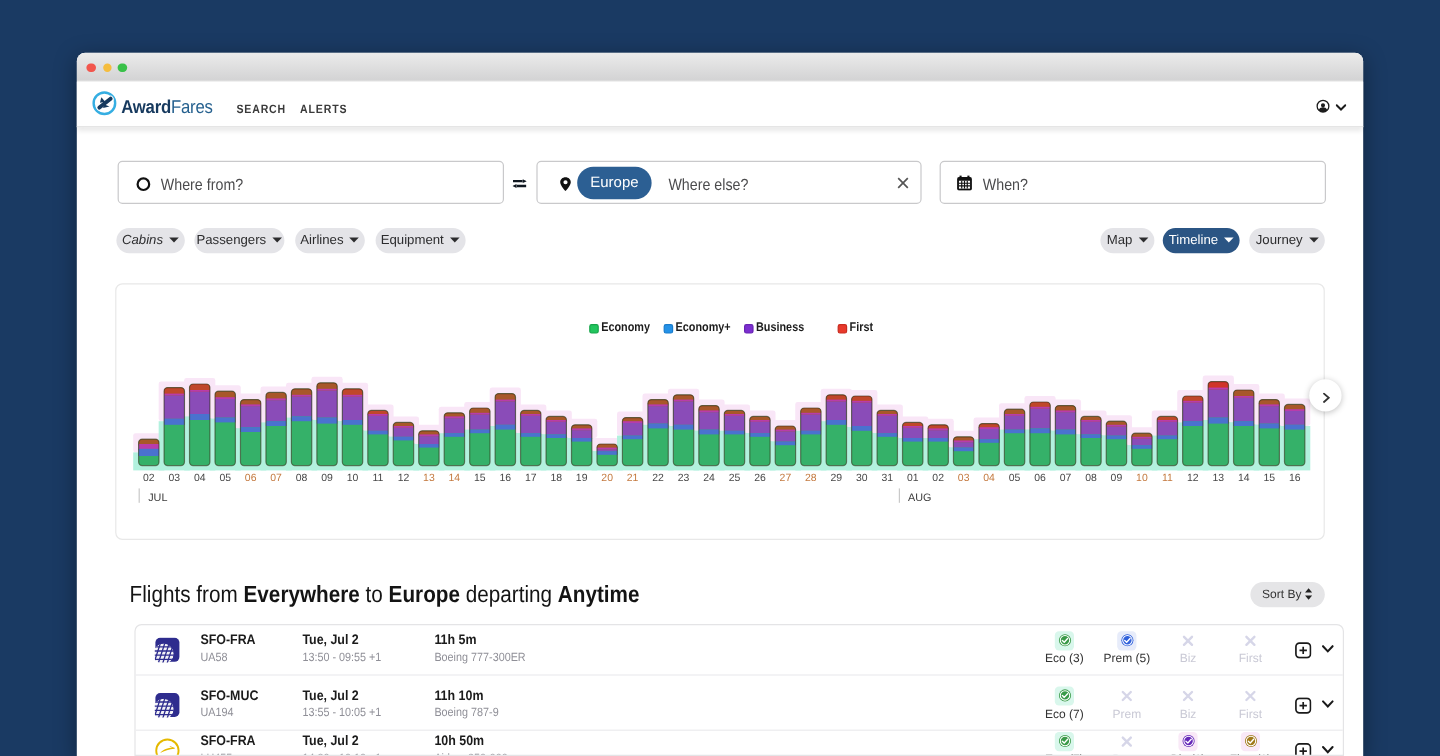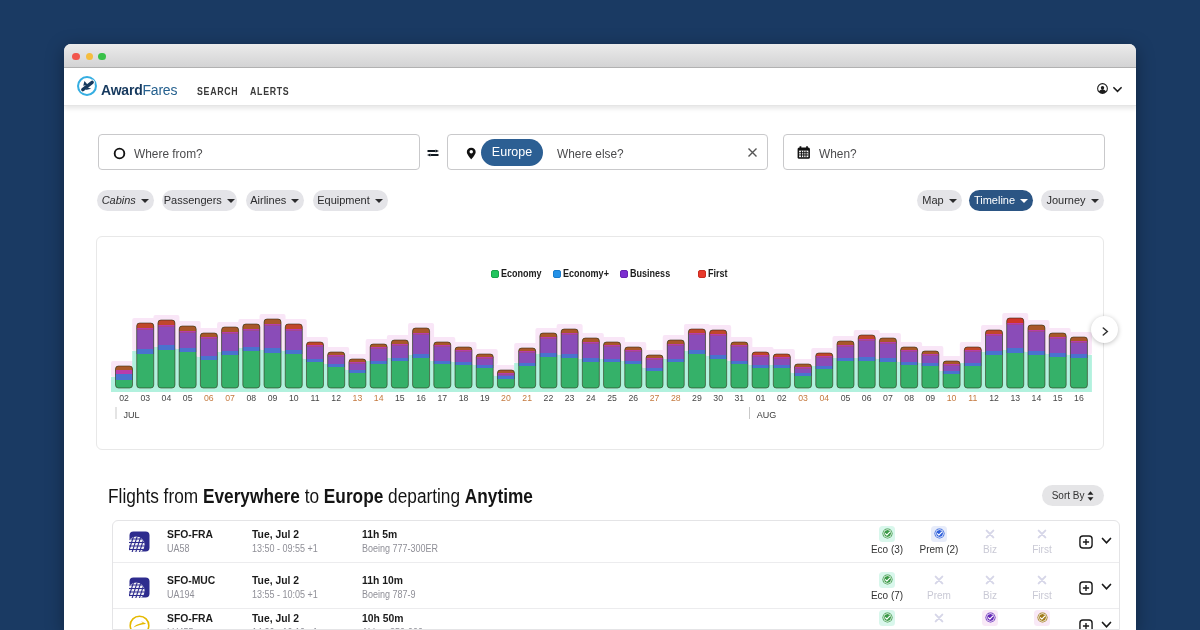--- a/index.html
+++ b/index.html
@@ -577,21 +577,21 @@
           <circle cx="7" cy="7" r="5" fill="none" stroke="#fff" stroke-width="1.1"></circle>
           <path d="M4.2 7.2 L6.2 9.1 L9.8 5.2" stroke="#fff" stroke-width="1.5" fill="none" stroke-linecap="round" stroke-linejoin="round"></path>
         </svg>
         <div class="cell" style="left:744px;top:22.5px;width:60px;text-align:center;font-size:10px;color:#333;">Eco (3)</div>
         <div class="cell" style="left:818px;top:4.5px;width:16px;height:16px;border-radius:3.5px;background:#e7ecfa;"></div>
         <svg class="cell" style="left:820.5px;top:7px;" width="11" height="11" viewBox="0 0 14 14">
           <circle cx="7" cy="7" r="6.4" fill="#3061db"></circle>
           <circle cx="7" cy="7" r="5" fill="none" stroke="#fff" stroke-width="1.1"></circle>
           <path d="M4.2 7.2 L6.2 9.1 L9.8 5.2" stroke="#fff" stroke-width="1.5" fill="none" stroke-linecap="round" stroke-linejoin="round"></path>
         </svg>
-        <div class="cell" style="left:796px;top:22.5px;width:60px;text-align:center;font-size:10px;color:#333;">Prem (2)</div>
+        <div class="cell" style="left:796px;top:22.5px;width:60px;text-align:center;font-size:10px;color:#333;">Prem (5)</div>
         <svg class="cell" style="left:872px;top:8px;" width="10" height="10" viewBox="0 0 12 12">
           <path d="M2 2 L10 10 M10 2 L2 10" stroke="#d6d6e8" stroke-width="2.4" stroke-linecap="round"></path>
         </svg>
         <div class="cell" style="left:847px;top:22.5px;width:60px;text-align:center;font-size:10px;color:#c9c9d5;">Biz</div>
         <svg class="cell" style="left:924px;top:8px;" width="10" height="10" viewBox="0 0 12 12">
           <path d="M2 2 L10 10 M10 2 L2 10" stroke="#d6d6e8" stroke-width="2.4" stroke-linecap="round"></path>
         </svg>
         <div class="cell" style="left:899px;top:22.5px;width:60px;text-align:center;font-size:10px;color:#c9c9d5;">First</div>
         <svg class="cell" style="left:966px;top:14px;" width="14" height="14" viewBox="0 0 15 15">
           <rect x="1" y="1" width="13" height="13" rx="3.2" fill="none" stroke="#1a1a1a" stroke-width="1.5"></rect>

